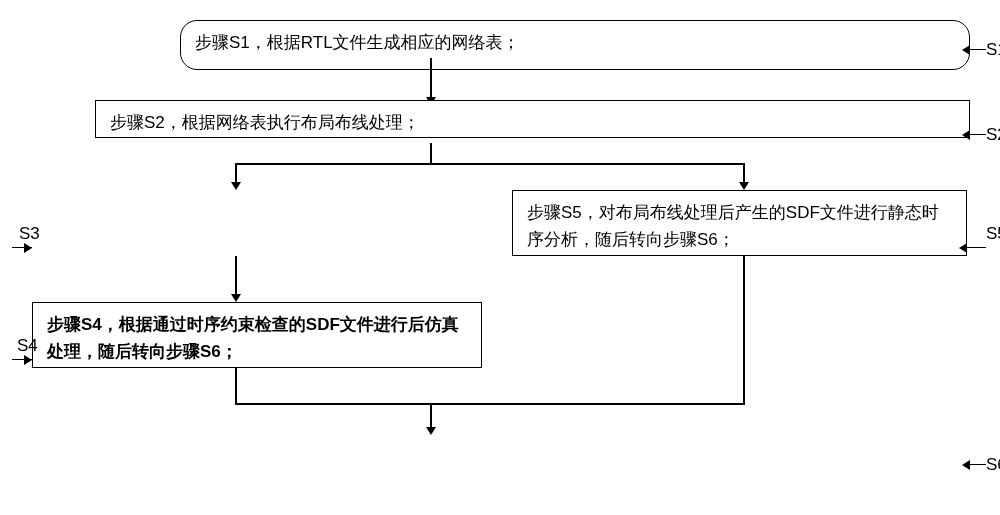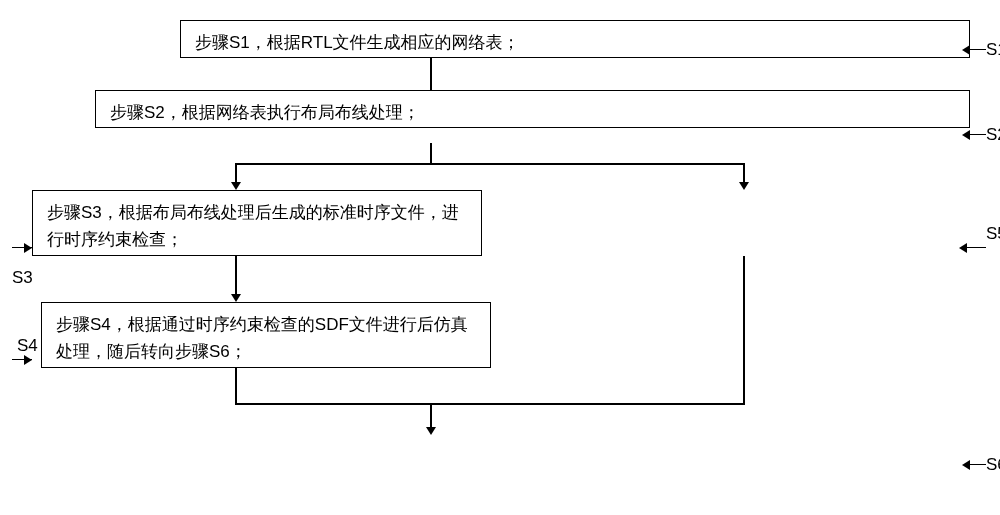--- a/index.html
+++ b/index.html
@@ -53,25 +53,25 @@
     }
     .arrow-head-left {
       position: absolute;
       width: 0;
       height: 0;
       border-top: 5px solid transparent;
       border-bottom: 5px solid transparent;
       border-right: 8px solid #000;
     }
     
-    #box-s1 { left: 180px; top: 20px; width: 790px; height: 38px; }
-    #box-s2 { left: 95px; top: 90px; width: 875px; height: 38px; }
+    #box-s1 { left: 180px; top: 20px; width: 790px; height: 50px; border-radius: 17px; }
+    #box-s2 { left: 95px; top: 100px; width: 875px; height: 38px; }
     #box-s3 { left: 32px; top: 190px; width: 450px; height: 66px; }
     #box-s5 { left: 512px; top: 190px; width: 455px; height: 66px; }
-    #box-s4 { left: 41px; top: 302px; width: 450px; height: 66px; }
+    #box-s4 { left: 32px; top: 302px; width: 450px; height: 66px; font-weight: bold; }
     #box-s6 { left: 95px; top: 435px; width: 875px; height: 38px; }
   </style>
 </head>
 <body>
 
 <div class="flowchart">
 
   <div id="box-s1" class="box">
     <span>步骤S1，根据RTL文件生成相应的网络表；</span>
   </div>
@@ -94,28 +94,28 @@
   <div class="arrow-line" style="left:430px; top:143px; width:2px; height:20px;"></div>
 
   <div class="arrow-line" style="left:235px; top:163px; width:510px; height:2px;"></div>
 
   <div class="arrow-line" style="left:235px; top:163px; width:2px; height:19px;"></div>
   <div class="arrow-head-down" style="left:231px; top:182px;"></div>
 
   <div class="arrow-line" style="left:743px; top:163px; width:2px; height:19px;"></div>
   <div class="arrow-head-down" style="left:739px; top:182px;"></div>
 
-  <div id="box-s3" class="box">
-    <span>步骤S3，根据布局布线处理后生成的标准时序文件，进行时序约束检查；</span>
-  </div>
 
   <div class="arrow-line" style="left:12px; top:247px; width:20px; height:1px;"></div>
   <div class="arrow-head-right" style="left:24px; top:243px;"></div>
-  <div class="label" style="left:12px; top:224px;margin-top:44px;">S3</div>
+  <div class="label" style="left:19px; top:224px;">S3</div>
 
+  <div id="box-s5" class="box">
+    <span>步骤S5，对布局布线处理后产生的SDF文件进行静态时序分析，随后转向步骤S6；</span>
+  </div>
 
   <div class="arrow-line" style="left:967px; top:247px; width:19px; height:1px;"></div>
   <div class="arrow-head-left" style="left:959px; top:243px;"></div>
   <div class="label" style="left:986px; top:224px;">S5</div>
 
   <div class="arrow-line" style="left:235px; top:256px; width:2px; height:38px;"></div>
   <div class="arrow-head-down" style="left:231px; top:294px;"></div>
 
   <div id="box-s4" class="box">
     <span>步骤S4，根据通过时序约束检查的SDF文件进行后仿真处理，随后转向步骤S6；</span>

